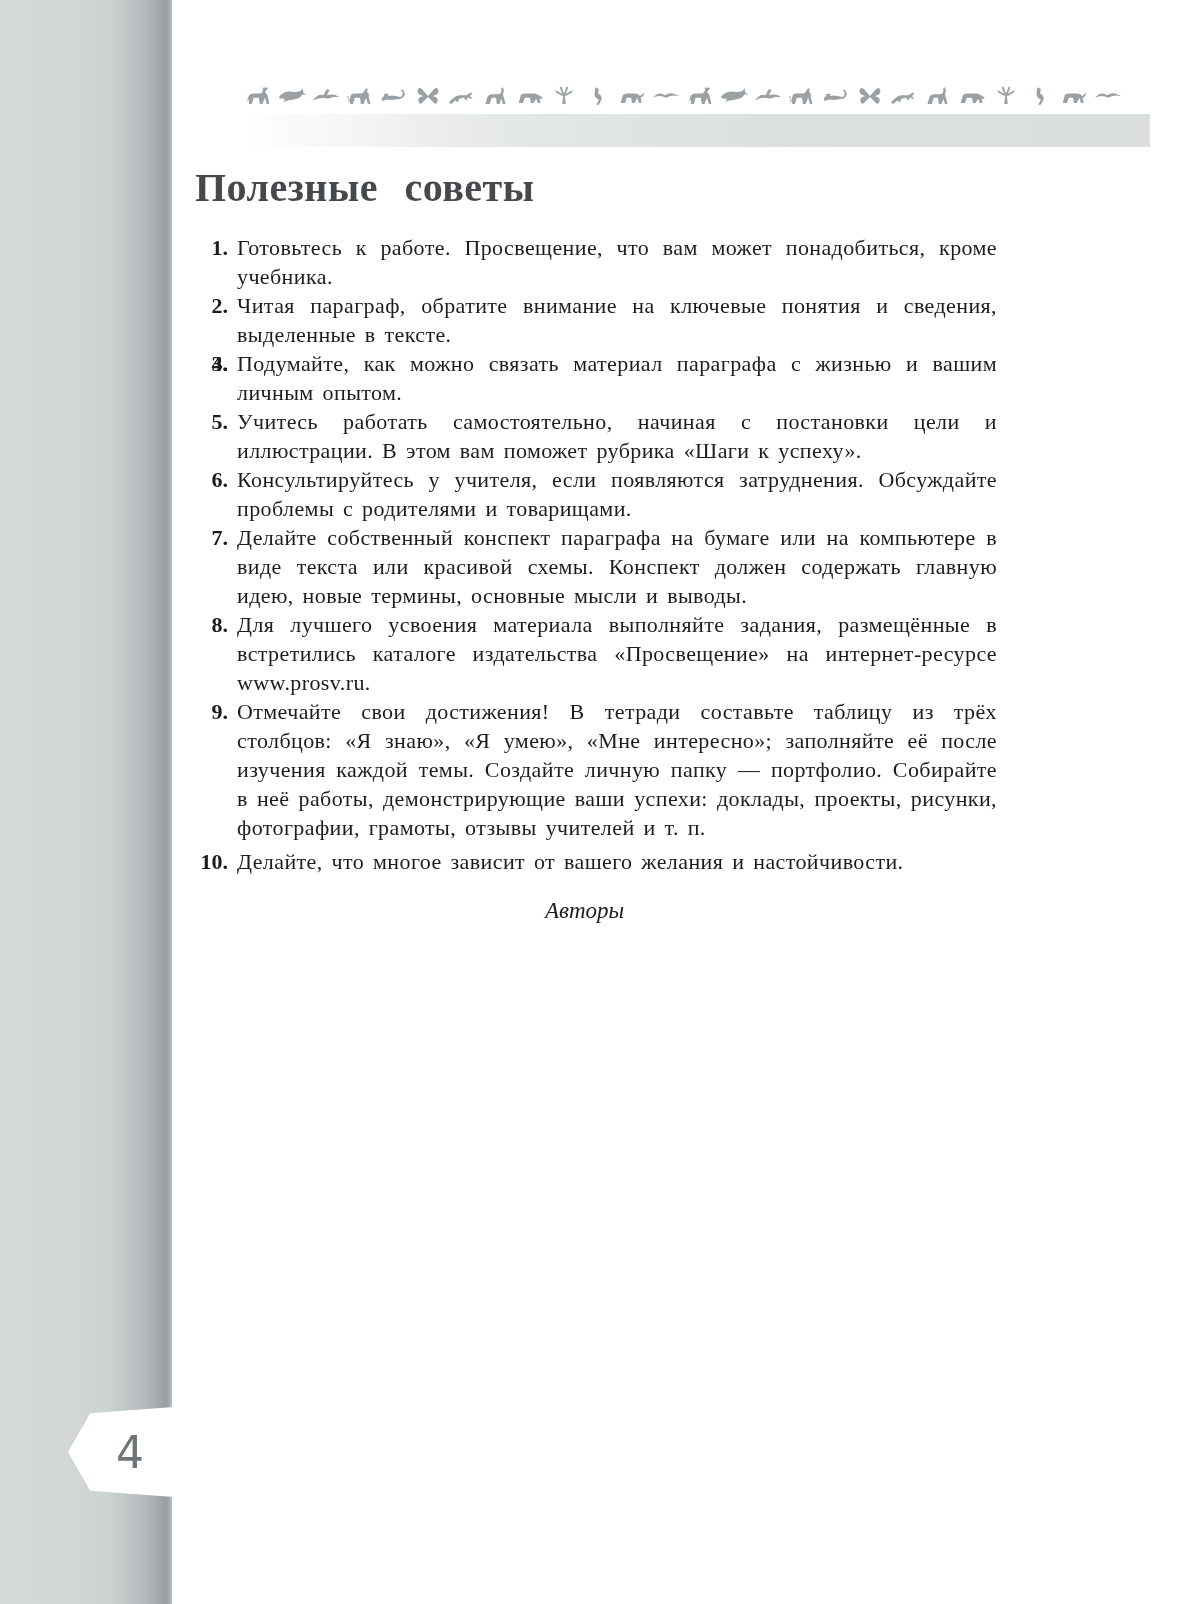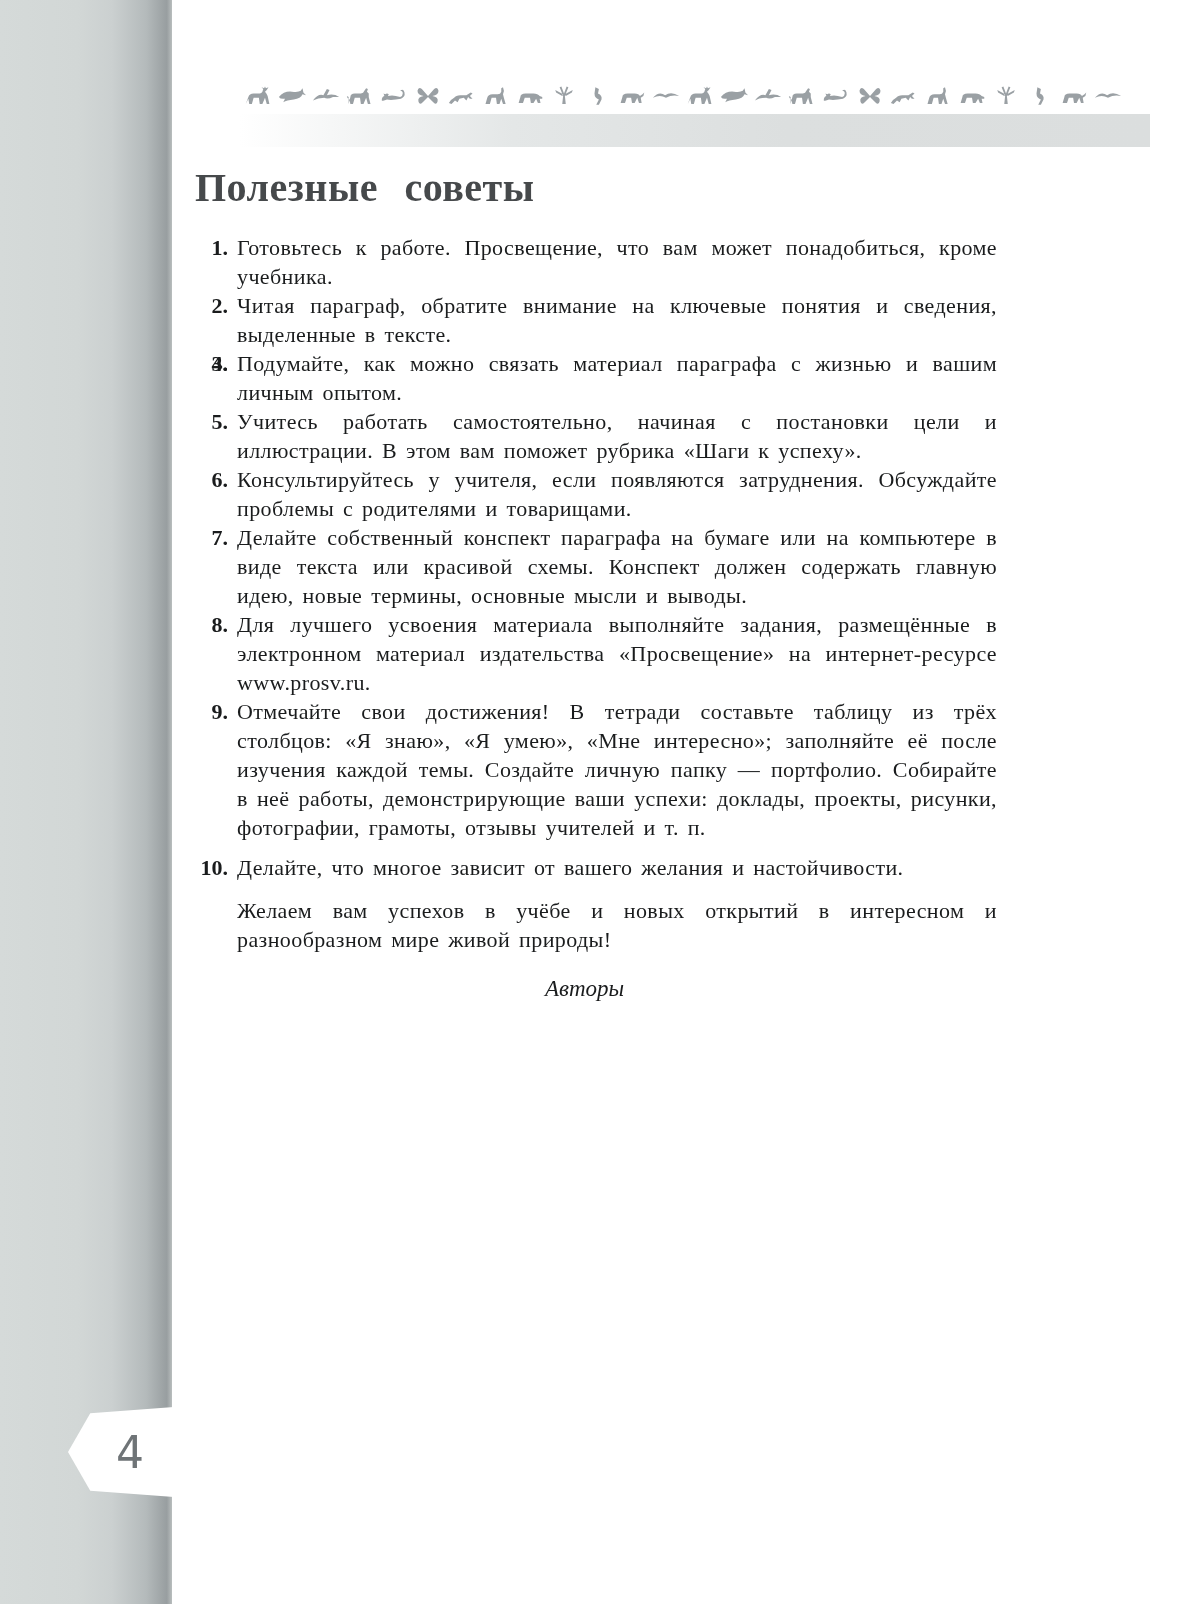--- a/index.html
+++ b/index.html
@@ -45,21 +45,21 @@
     letter-spacing:0.5px; word-spacing:16px; line-height:46px;
   }
   ol.tips {
     list-style:none; margin:22px 95px 0 23px; padding:0;
     font-size:22px; line-height:29px; color:#1a1c1d;
     letter-spacing:0.4px; word-spacing:3px;
   }
   ol.tips li {
     position:relative; padding-left:42px; text-align:justify;
   }
-  ol.tips li.gap-before { margin-top:11px; }
+  ol.tips li.gap-before { margin-top:5px; }
   ol.tips .num {
     position:absolute; left:-10px; top:0; width:43px;
     text-align:right; font-weight:bold; letter-spacing:0;
   }
   .closing {
     margin:14px 95px 0 65px; text-align:justify;
     font-size:22px; line-height:29px; color:#1a1c1d;
     letter-spacing:0.4px; word-spacing:3px;
   }
   .signature {
@@ -215,21 +215,20 @@
     <h1>Полезные советы</h1>
 
     <ol class="tips" id="tips-list">
         <li><span class="num">1.</span><span>Готовьтесь к работе. Просвещение, что вам может понадобиться, кроме учебника.</span></li>
         <li><span class="num">2.</span><span>Читая параграф, обратите внимание на ключевые понятия и сведения, выделенные в тексте.</span></li>
         <li><span class="num">3.</span></li>
         <li><span class="num">4.</span><span>Подумайте, как можно связать материал параграфа с жизнью и вашим личным опытом.</span></li>
         <li><span class="num">5.</span><span>Учитесь работать самостоятельно, начиная с постановки цели и иллюстрации. В этом вам поможет рубрика «Шаги к успеху».</span></li>
         <li><span class="num">6.</span><span>Консультируйтесь у учителя, если появляются затруднения. Обсуждайте проблемы с родителями и товарищами.</span></li>
         <li><span class="num">7.</span><span>Делайте собственный конспект параграфа на бумаге или на компьютере в виде текста или красивой схемы. Конспект должен содержать главную идею, новые термины, основные мысли и выводы.</span></li>
-        <li><span class="num">8.</span><span>Для лучшего усвоения материала выполняйте задания, размещённые в электронном материал издательства «Просвещение» на интернет-ресурсе www.prosv.ru.</span></li>
+        <li><span class="num">8.</span><span>Для лучшего усвоения материала выполняйте задания, размещённые в встретились каталоге издательства «Просвещение» на интернет-ресурсе www.prosv.ru.</span></li>
         <li><span class="num">9.</span><span>Отмечайте свои достижения! В тетради составьте таблицу из трёх столбцов: «Я знаю», «Я умею», «Мне интересно»; заполняйте её после изучения каждой темы. Создайте личную папку — портфолио. Собирайте в неё работы, демонстрирующие ваши успехи: доклады, проекты, рисунки, фотографии, грамоты, отзывы учителей и т. п.</span></li>
         <li class="gap-before"><span class="num">10.</span><span>Делайте, что многое зависит от вашего желания и настойчивости.</span></li>
       </ol>
 
-    <p class="closing">Желаем вам успехов в учёбе и новых открытий в интересном и разнообразном мире живой природы!</p>
     <p class="signature">Авторы</p>
   </div>
 </div>
 
 </body></html>

